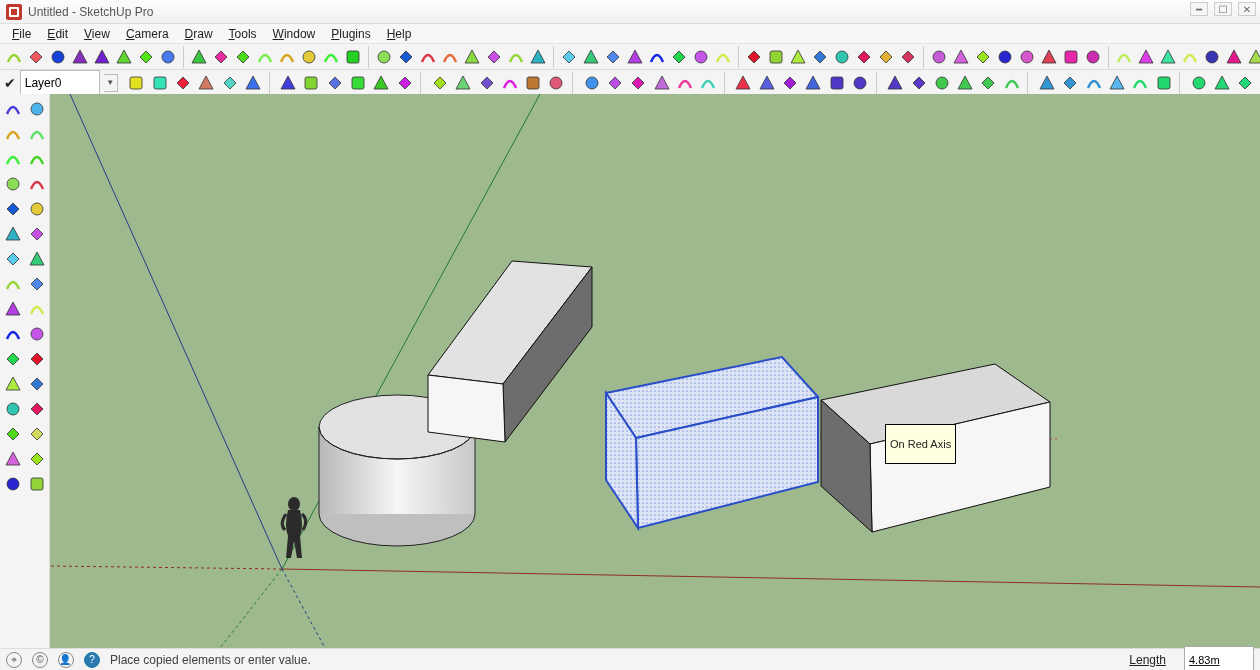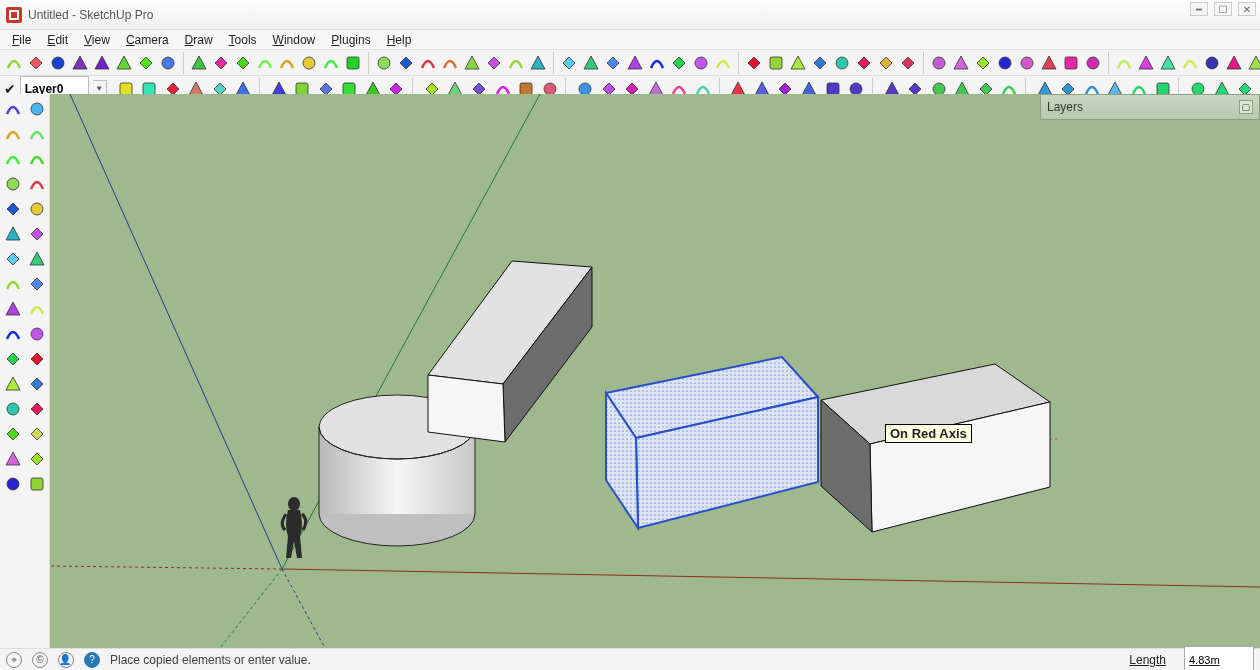--- a/index.html
+++ b/index.html
@@ -1,45 +1,45 @@
 <!DOCTYPE html>
 <html><head>
 <meta charset="utf-8">
 <style>
   * { box-sizing: border-box; margin: 0; padding: 0; }
   body { font-family: "Segoe UI", Tahoma, sans-serif; font-size: 12px; color: #222; width: 1260px; height: 670px; overflow: hidden; background: #fff; position: relative; }
   
-  .titlebar { height: 30px; background: linear-gradient(#fdfdfd,#f0f0f0); display:flex; align-items:center; padding:0 6px; border-bottom:1px solid #ddd;}
+  .titlebar { height: 24px; background: linear-gradient(#fdfdfd,#f0f0f0); display:flex; align-items:center; padding:0 6px; border-bottom:1px solid #ddd;}
   .titlebar .appicon { width:16px;height:16px;background:#c0392b;border-radius:2px;margin-right:6px;display:inline-block;position:relative;}
   .titlebar .appicon::after{content:"";position:absolute;left:3px;top:3px;width:6px;height:6px;border:2px solid #fff;border-radius:1px;}
   .titlebar .title { color:#555; }
   .win-controls { position:absolute; right:4px; top:2px; display:flex; gap:6px;}
   .win-controls .wc { width:18px;height:14px;border:1px solid #ccc;background:#f6f6f6;display:flex;align-items:center;justify-content:center;font-size:10px;color:#666;}
   
   .menubar { height:20px; background:#f7f7f7; display:flex; align-items:center; padding:0 6px; gap:4px; border-bottom:1px solid #e4e4e4;}
   .menubar .mi { padding:2px 6px; cursor:default;}
   .menubar .mi u { text-decoration: underline; }
   
   .toolbar-row { height:26px; background:#f4f4f4; border-bottom:1px solid #ddd; display:flex; align-items:center; padding:0 4px; gap:2px;}
   .tb-sep { width:4px; height:22px; border-left:1px solid #ccc; margin:0 3px;}
   .tb-btn { width:22px;height:22px; display:flex;align-items:center;justify-content:center; border:1px solid transparent; border-radius:2px;}
   .tb-btn svg { display:block; }
   .layer-combo { display:flex;align-items:center; gap:4px; margin-right:6px;}
   .layer-combo .chk { font-size:14px;}
-  .layer-combo input { width:69px; height:18px; border:1px solid #bbb; padding:12px 4px; font-size:12px;font-weight:bold;}
+  .layer-combo input { width:80px; height:18px; border:1px solid #bbb; padding:12px 4px; font-size:12px;}
   .layer-combo .dd { width:14px;height:18px;border:1px solid #bbb;border-left:none;display:flex;align-items:center;justify-content:center;font-size:8px;color:#555;}
   
   .workspace { position:absolute; left:0; top:94px; right:0; bottom:22px; display:flex; }
   .left-tools { width:50px; background:#f4f4f4; border-right:1px solid #ddd; display:flex; flex-direction:column; padding:4px 2px; gap:3px;}
   .lt-row { display:flex; gap:3px;}
   .lt-btn { width:22px;height:22px;border:1px solid transparent;border-radius:2px;display:flex;align-items:center;justify-content:center;}
   .canvas { flex:1; position:relative; background:#9fb98f; overflow:hidden;}
   .layers-panel { position:absolute; right:0; top:0; width:220px; height:26px; background:linear-gradient(#c9d8c2,#b7c9ae); border:1px solid #8aa07e; display:flex; align-items:center; padding:0 6px; color:#2f3b27;}
   .layers-panel .x { margin-left:auto; width:14px;height:14px;border:1px solid #8aa07e;display:flex;align-items:center;justify-content:center;font-size:9px;background:#dce6d4;}
-  .tooltip { position:absolute; background:#ffffe1; border:1px solid #000; padding:1px 4px; font-size:13px;font-weight:bold;}
+  .tooltip { position:absolute; background:#ffffe1; border:1px solid #000; padding:13px 4px; font-size:11px;}
   
   .statusbar { position:absolute; left:0; right:0; bottom:0; height:22px; background:#f4f4f4; border-top:1px solid #ddd; display:flex; align-items:center; padding:0 6px; gap:10px;}
   .statusbar .circ { width:16px;height:16px;border:1.5px solid #888;border-radius:50%;display:flex;align-items:center;justify-content:center;font-size:10px;color:#555;}
   .statusbar .circ.blue { border-color:#2a7ab0; background:#2a7ab0;color:#fff;}
   .statusbar .prompt { color:#404040; }
   .statusbar .measure { margin-left:auto; display:flex; align-items:center; gap:18px;text-decoration:underline;}
   .statusbar .measure input { width:70px; height:27px; border:1px solid #aaa; background:#fff; padding:0 4px; font-size:11px;}
   
 </style>
 </head>
@@ -839,24 +839,20 @@
         <ellipse cx="12" cy="8" rx="6" ry="7" fill="#2b2b2b"></ellipse>
         <path d="M6 14 Q2 30 6 40 L18 40 Q22 30 18 14 Z" fill="#2b2b2b"></path>
         <path d="M6 40 L4 62 L9 62 L12 45 L15 62 L20 62 L18 40 Z" fill="#2b2b2b"></path>
         <path d="M4 18 Q-3 28 3 34" stroke="#2b2b2b" stroke-width="3" fill="none"></path>
         <path d="M20 18 Q27 24 21 34" stroke="#2b2b2b" stroke-width="3" fill="none"></path>
       </g>
     </svg>
 
     <div class="tooltip" style="left:835px; top:330px;">On Red Axis</div>
 
-    <div class="layers-panel">
-      <span>Layers</span>
-      <span class="x">▢</span>
-    </div>
   </div>
 </div>
 
 <div class="statusbar">
   <span class="circ">⌖</span>
   <span class="circ">©</span>
   <span class="circ">👤</span>
   <span class="circ blue">?</span>
   <span class="prompt">Place copied elements or enter value.</span>
   <div class="measure">

